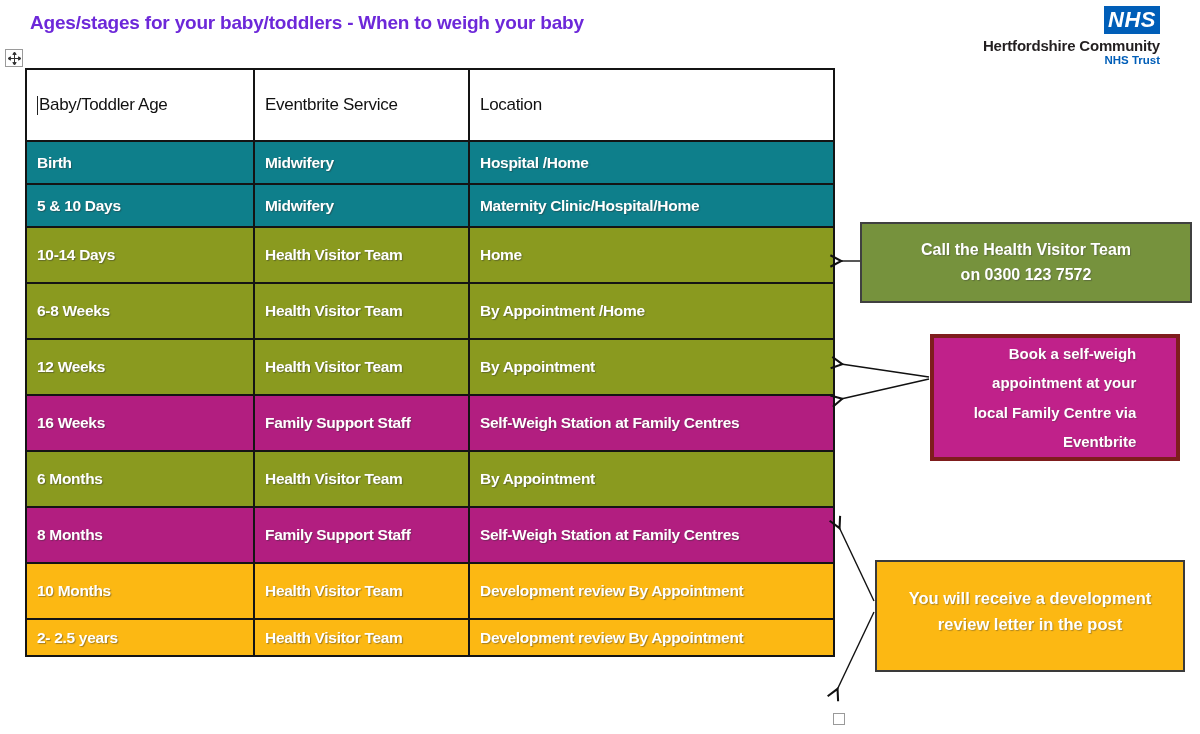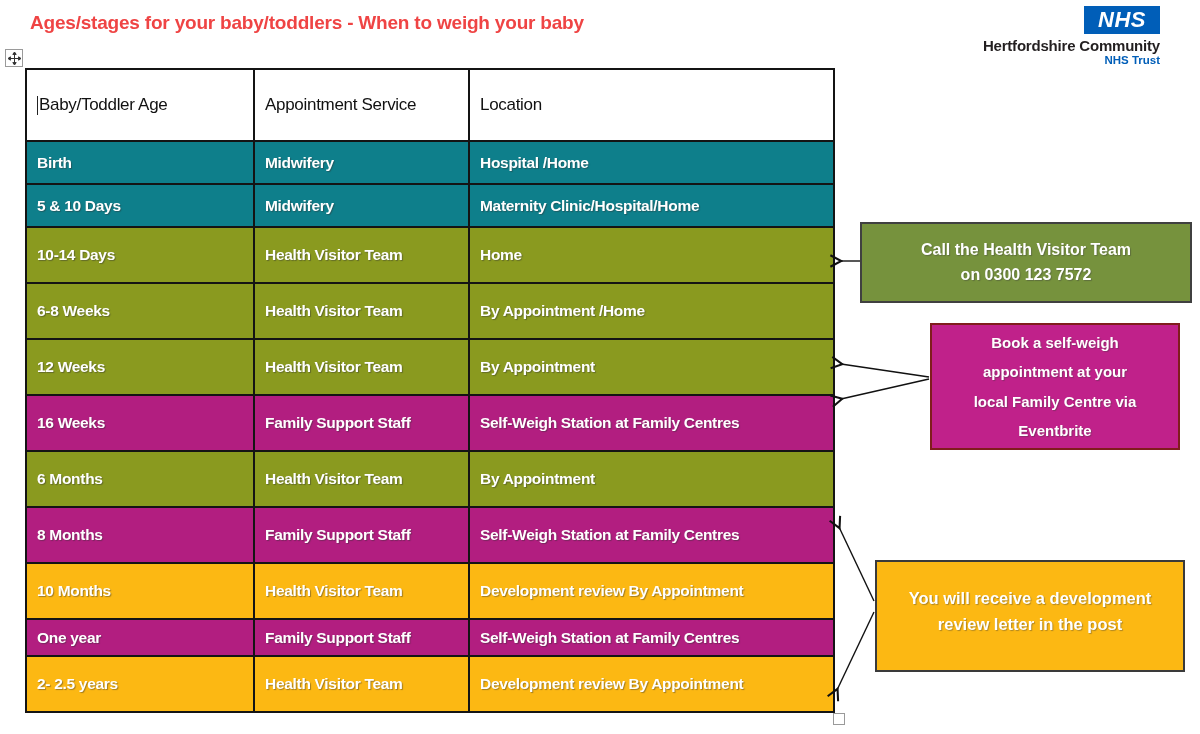--- a/index.html
+++ b/index.html
@@ -3,27 +3,27 @@
 <meta charset="utf-8">
 <style>
   * { margin: 0; padding: 0; box-sizing: border-box; }
   html, body { background: #fff; }
   body {
     width: 1200px; height: 734px; position: relative; overflow: hidden;
     font-family: "Liberation Sans", sans-serif;
   }
   .page-title {
     position: absolute; left: 30px; top: 12px;
-    font-size: 19px; font-weight: bold; color: #ef4444; letter-spacing: -0.2px;
+    font-size: 19px; font-weight: bold; color: #6d28d9; letter-spacing: -0.2px;
   }
   
   .logo { position: absolute; top: 6px; right: 40px; width: 230px; text-align: right; }
   .nhs-box {
     display: inline-block; background: var(--nhs_blue); color: #fff;
-    width: 76px; height: 28px; line-height: 28px; text-align: center;
+    width: 56px; height: 28px; line-height: 28px; text-align: center;
     font-size: 22px; font-weight: bold; font-style: italic; letter-spacing: 0.5px;
   }
   .logo-org { font-size: 15px; font-weight: bold; color: #231f20; margin-top: 3px; letter-spacing: -0.2px; }
   .logo-trust { font-size: 11.5px; font-weight: bold; color: var(--nhs_blue); margin-top: 0px; }
   
   .move-handle {
     position: absolute; left: 5px; top: 49px; width: 18px; height: 18px;
     border: 1px solid #9a9a9a; background: #fff;
     display: flex; align-items: center; justify-content: center;
   }
@@ -62,23 +62,23 @@
     position: absolute; display: flex; align-items: center; justify-content: center;
     text-align: center; color: #fff; font-weight: bold; white-space: pre-line;
     text-shadow: 1px 1px 1px rgba(60,60,60,0.4);
   }
   .callout.green {
     left: 860px; top: 222px; width: 332px; height: 81px;
     background: var(--callout_green); border: 2px solid #404040;
     font-size: 16px; line-height: 1.55;
   }
   .callout.magenta {
-    left: 930px; top: 323px; width: 250px; height: 127px;
-    background: var(--callout_magenta); border: 2px solid #7f1d1d;
-    font-size: 15px; line-height: 1.95;
+    left: 930px; top: 334px; width: 250px; height: 127px;
+    background: var(--callout_magenta); border: 4px solid #7f1d1d;
+    font-size: 15px; line-height: 1.95; text-align: right;
   }
   .callout.yellow {
     left: 875px; top: 560px; width: 310px; height: 112px;
     background: var(--yellow); border: 2px solid #3a3a3a;
     font-size: 16.5px; line-height: 1.55;
     align-items: flex-start; padding-top: 24px;
   }
   .arrow-layer { position: absolute; left: 0; top: 0; width: 1200px; height: 734px; pointer-events: none; }
 </style>
 </head>
@@ -107,21 +107,21 @@
 
 <table class="ages">
   <colgroup>
       <col class="c1">
       <col class="c2">
       <col class="c3">
     </colgroup>
   <thead>
     <tr>
       <th><span class="caret"></span><span>Baby/Toddler Age</span></th>
-      <th>Appointment Service</th>
+      <th>Eventbrite Service</th>
       <th>Location</th>
     </tr>
   </thead>
   <tbody>
       <tr class="teal">
         <td>Birth</td>
         <td>Midwifery</td>
         <td>Hospital /Home</td>
       </tr>
       <tr class="teal">
@@ -156,25 +156,20 @@
       </tr>
       <tr class="magenta">
         <td>8 Months</td>
         <td>Family Support Staff</td>
         <td>Self-Weigh Station at Family Centres</td>
       </tr>
       <tr class="yellow">
         <td>10 Months</td>
         <td>Health Visitor Team</td>
         <td>Development review By Appointment</td>
-      </tr>
-      <tr class="magenta">
-        <td>One year</td>
-        <td>Family Support Staff</td>
-        <td>Self-Weigh Station at Family Centres</td>
       </tr>
       <tr class="yellow">
         <td>2- 2.5 years</td>
         <td>Health Visitor Team</td>
         <td>Development review By Appointment</td>
       </tr>
     </tbody>
 </table>
 
 <div class="callout green">Call the Health Visitor Team

